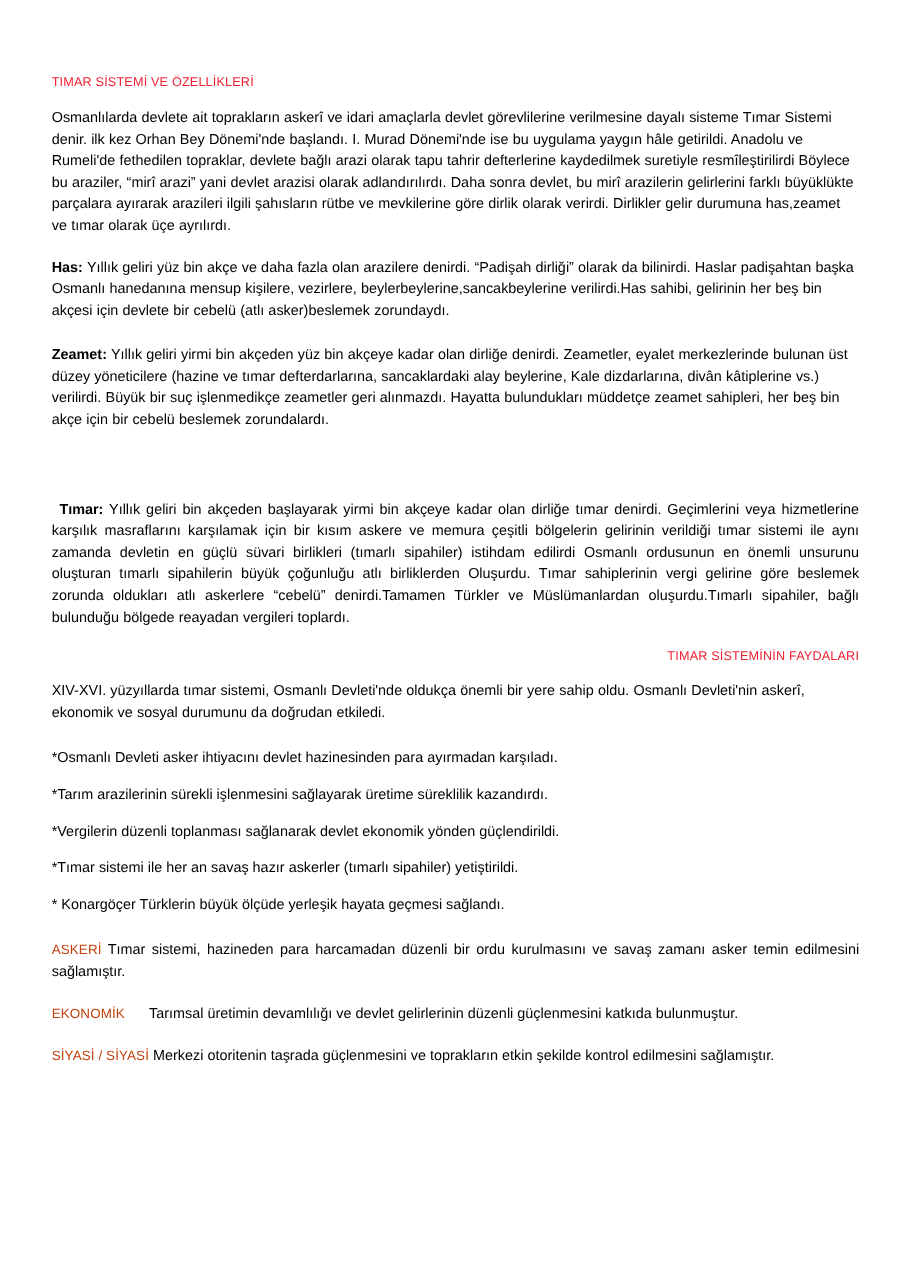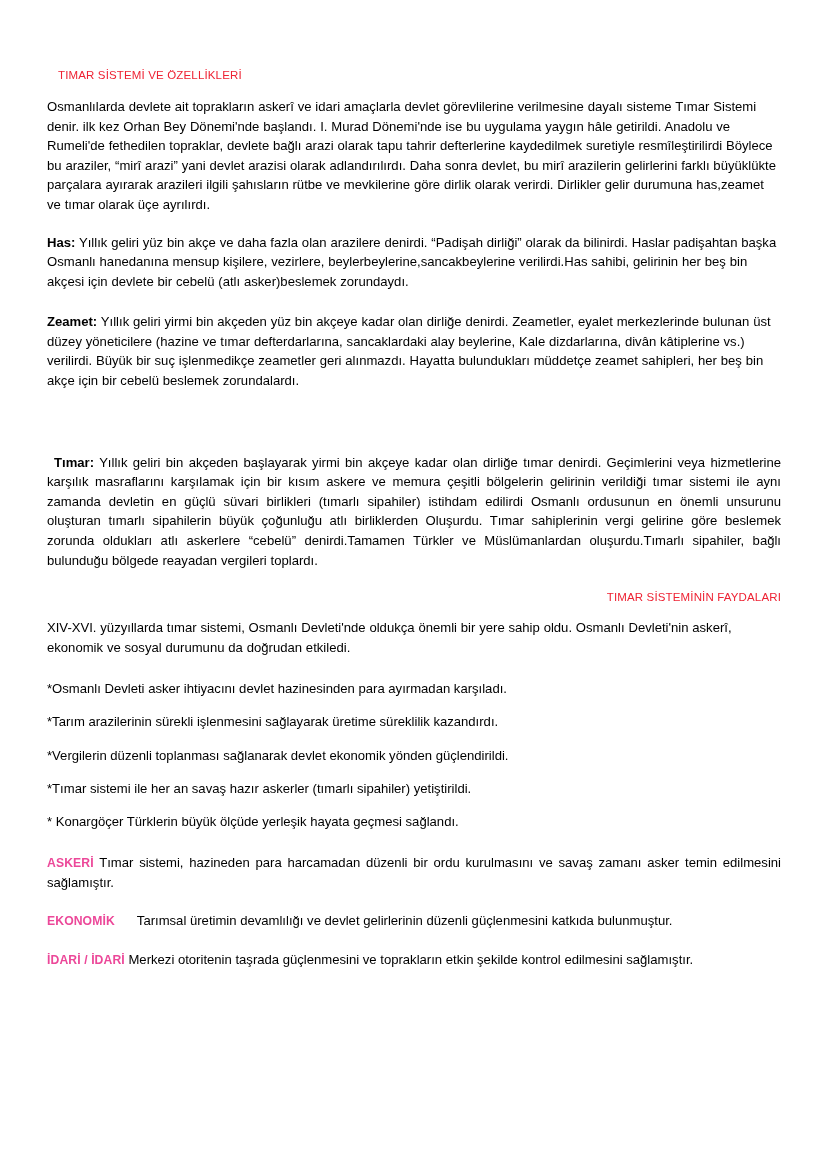--- a/index.html
+++ b/index.html
@@ -23,21 +23,21 @@
     position: absolute;
     left: 47px;
     top: 68px;
     width: 734px;
   }
   .heading {
     color: #ee2233;
     font-size: 11.5px;
     font-weight: 400;
     letter-spacing: 0.15px;
-    margin: 0 0 14px 11px;
+    margin: 0 0 14px 0;
     line-height: 1.3;
   }
   .heading-2 {
     color: #ee2233;
     font-size: 11.5px;
     font-weight: 400;
     letter-spacing: 0.15px;
     margin: 20px 0 13px 0;
     line-height: 1.3;
     text-align: right;
@@ -70,24 +70,23 @@
     font-size: 13.1px;
     line-height: 19.6px;
     margin: 0 0 13px 0;
     text-align: justify;
     text-justify: inter-word;
   }
   p.tagline.plain {
     text-align: left;
   }
   .tag {
-    color: #ec4899;
+    color: #c2410c;
     font-size: 12.2px;
     letter-spacing: 0.1px;
-    font-weight: bold;
   }
   .gap-md { display: inline-block; width: 22px; }
   .spacer-1 { height: 5px; }
   .spacer-2 { height: 8px; }
   .spacer-3 { height: 9px; }
 </style>
 </head>
 <body>
 
 <div class="page">
@@ -124,16 +123,16 @@
     <div class="spacer-2"></div>
 
     <p class="tagline"><span class="tag">ASKERİ</span><span> Tımar sistemi, hazineden para harcamadan düzenli bir ordu kurulmasını ve savaş zamanı asker temin edilmesini sağlamıştır.</span></p>
 
     <div class="spacer-1"></div>
 
     <p class="tagline plain"><span class="tag">EKONOMİK</span><span class="gap-md"></span><span>Tarımsal üretimin devamlılığı ve devlet gelirlerinin düzenli güçlenmesini katkıda bulunmuştur.</span></p>
 
     <div class="spacer-1"></div>
 
-    <p class="tagline plain"><span class="tag">İDARİ / İDARİ</span><span> Merkezi otoritenin taşrada güçlenmesini ve toprakların etkin şekilde kontrol edilmesini sağlamıştır.</span></p>
+    <p class="tagline plain"><span class="tag">SİYASİ / SİYASİ</span><span> Merkezi otoritenin taşrada güçlenmesini ve toprakların etkin şekilde kontrol edilmesini sağlamıştır.</span></p>
 
   </div>
 </div>
 
 </body></html>

